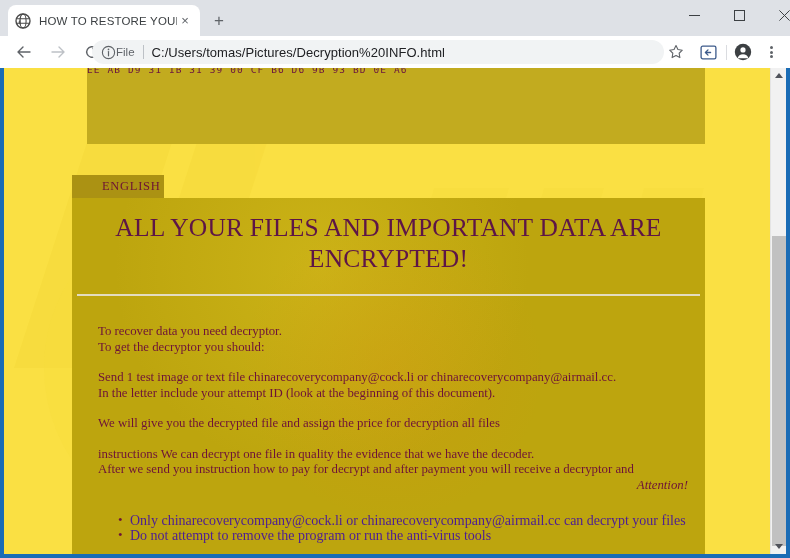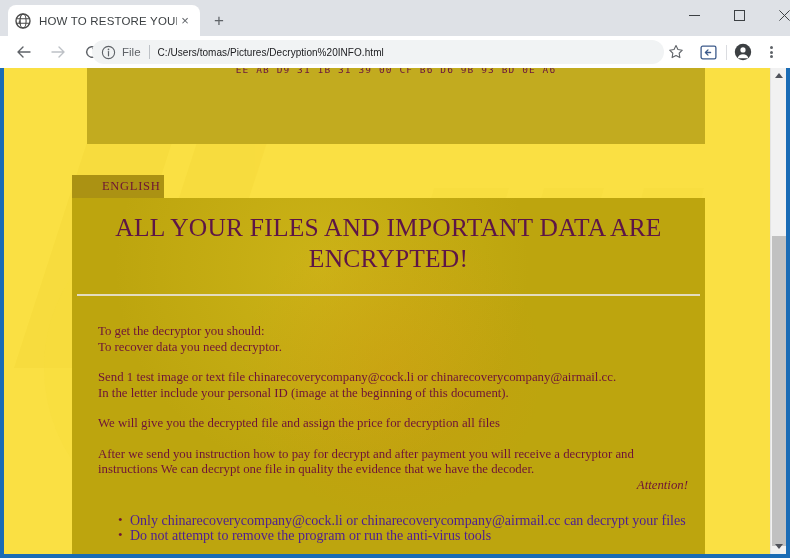--- a/index.html
+++ b/index.html
@@ -85,27 +85,27 @@
   #omnibox {
     position: absolute; left: 92px; top: 4px;
     width: 572px; height: 24px;
     background: #f1f3f4;
     border-radius: 12px;
     display: flex; align-items: center;
     padding: 0 8px 0 9px;
   }
   #info-icon { width: 15px; height: 15px; flex: 0 0 15px; color: #5f6368; }
   #scheme-label {
-    font-size: 11.5px; color: #5f6368; margin-left: 6px; white-space: nowrap;
+    font-size: 11.5px; color: #5f6368; white-space: nowrap;
   }
   #scheme-sep {
     width: 1px; height: 14px; background: #bdc1c6; margin: 0 8px;
   }
   #url-text {
-    font-size: 10px; color: #202124; white-space: nowrap;
+    font-size: 13px; color: #202124; white-space: nowrap;
     overflow: hidden; letter-spacing: .05px;
   }
   #star-icon {
     position: absolute; left: 668px; top: 8px;
     width: 16px; height: 16px; color: #5f6368;
   }
   #cast-icon {
     position: absolute; left: 700px; top: 8px;
     width: 17px; height: 17px; color: #3c5a8a;
   }
@@ -176,21 +176,21 @@
   
   #hexbox {
     position: absolute; left: 83px; top: 0px;
     width: 618px; height: 76px;
     background: #c2ab1f;
     overflow: hidden;
   }
   #hexline {
     position: absolute; left: 0; top: -4px;
     width: 618px;
-    text-align: center;
+    text-align: left;
     font-family: "DejaVu Sans Mono", monospace;
     font-size: 9.5px;
     letter-spacing: 1.1px;
     color: #6b1640;
     white-space: nowrap;
   }
 
   
   #lang-tab {
     position: absolute; left: 68px; top: 107px;
@@ -392,30 +392,30 @@
       </div>
 
       <div id="card">
         <div id="card-glow"></div>
         <div id="card-glow2"></div>
 
         <div id="headline">ALL YOUR FILES AND IMPORTANT DATA ARE ENCRYPTED!</div>
         <div id="divider"></div>
 
         <div id="body">
+          <p>To recover data you need decryptor.</p>
           <p>To get the decryptor you should:</p>
-          <p>To recover data you need decryptor.</p>
           <div class="gap"></div>
           <p>Send 1 test image or text file chinarecoverycompany@cock.li or chinarecoverycompany@airmail.cc.</p>
-          <p>In the letter include your personal ID (image at the beginning of this document).</p>
+          <p>In the letter include your attempt ID (look at the beginning of this document).</p>
           <div class="gap"></div>
           <p>We will give you the decrypted file and assign the price for decryption all files</p>
           <div class="gap"></div>
+          <p>instructions We can decrypt one file in quality the evidence that we have the decoder.</p>
           <p>After we send you instruction how to pay for decrypt and after payment you will receive a decryptor and</p>
-          <p>instructions We can decrypt one file in quality the evidence that we have the decoder.</p>
           <p class="center">Attention!</p>
         </div>
 
         <ul id="bullets">
           <li>Only chinarecoverycompany@cock.li or chinarecoverycompany@airmail.cc can decrypt your files</li>
           <li>Do not attempt to remove the program or run the anti-virus tools</li>
 
         </ul>
       </div>
     </div>

